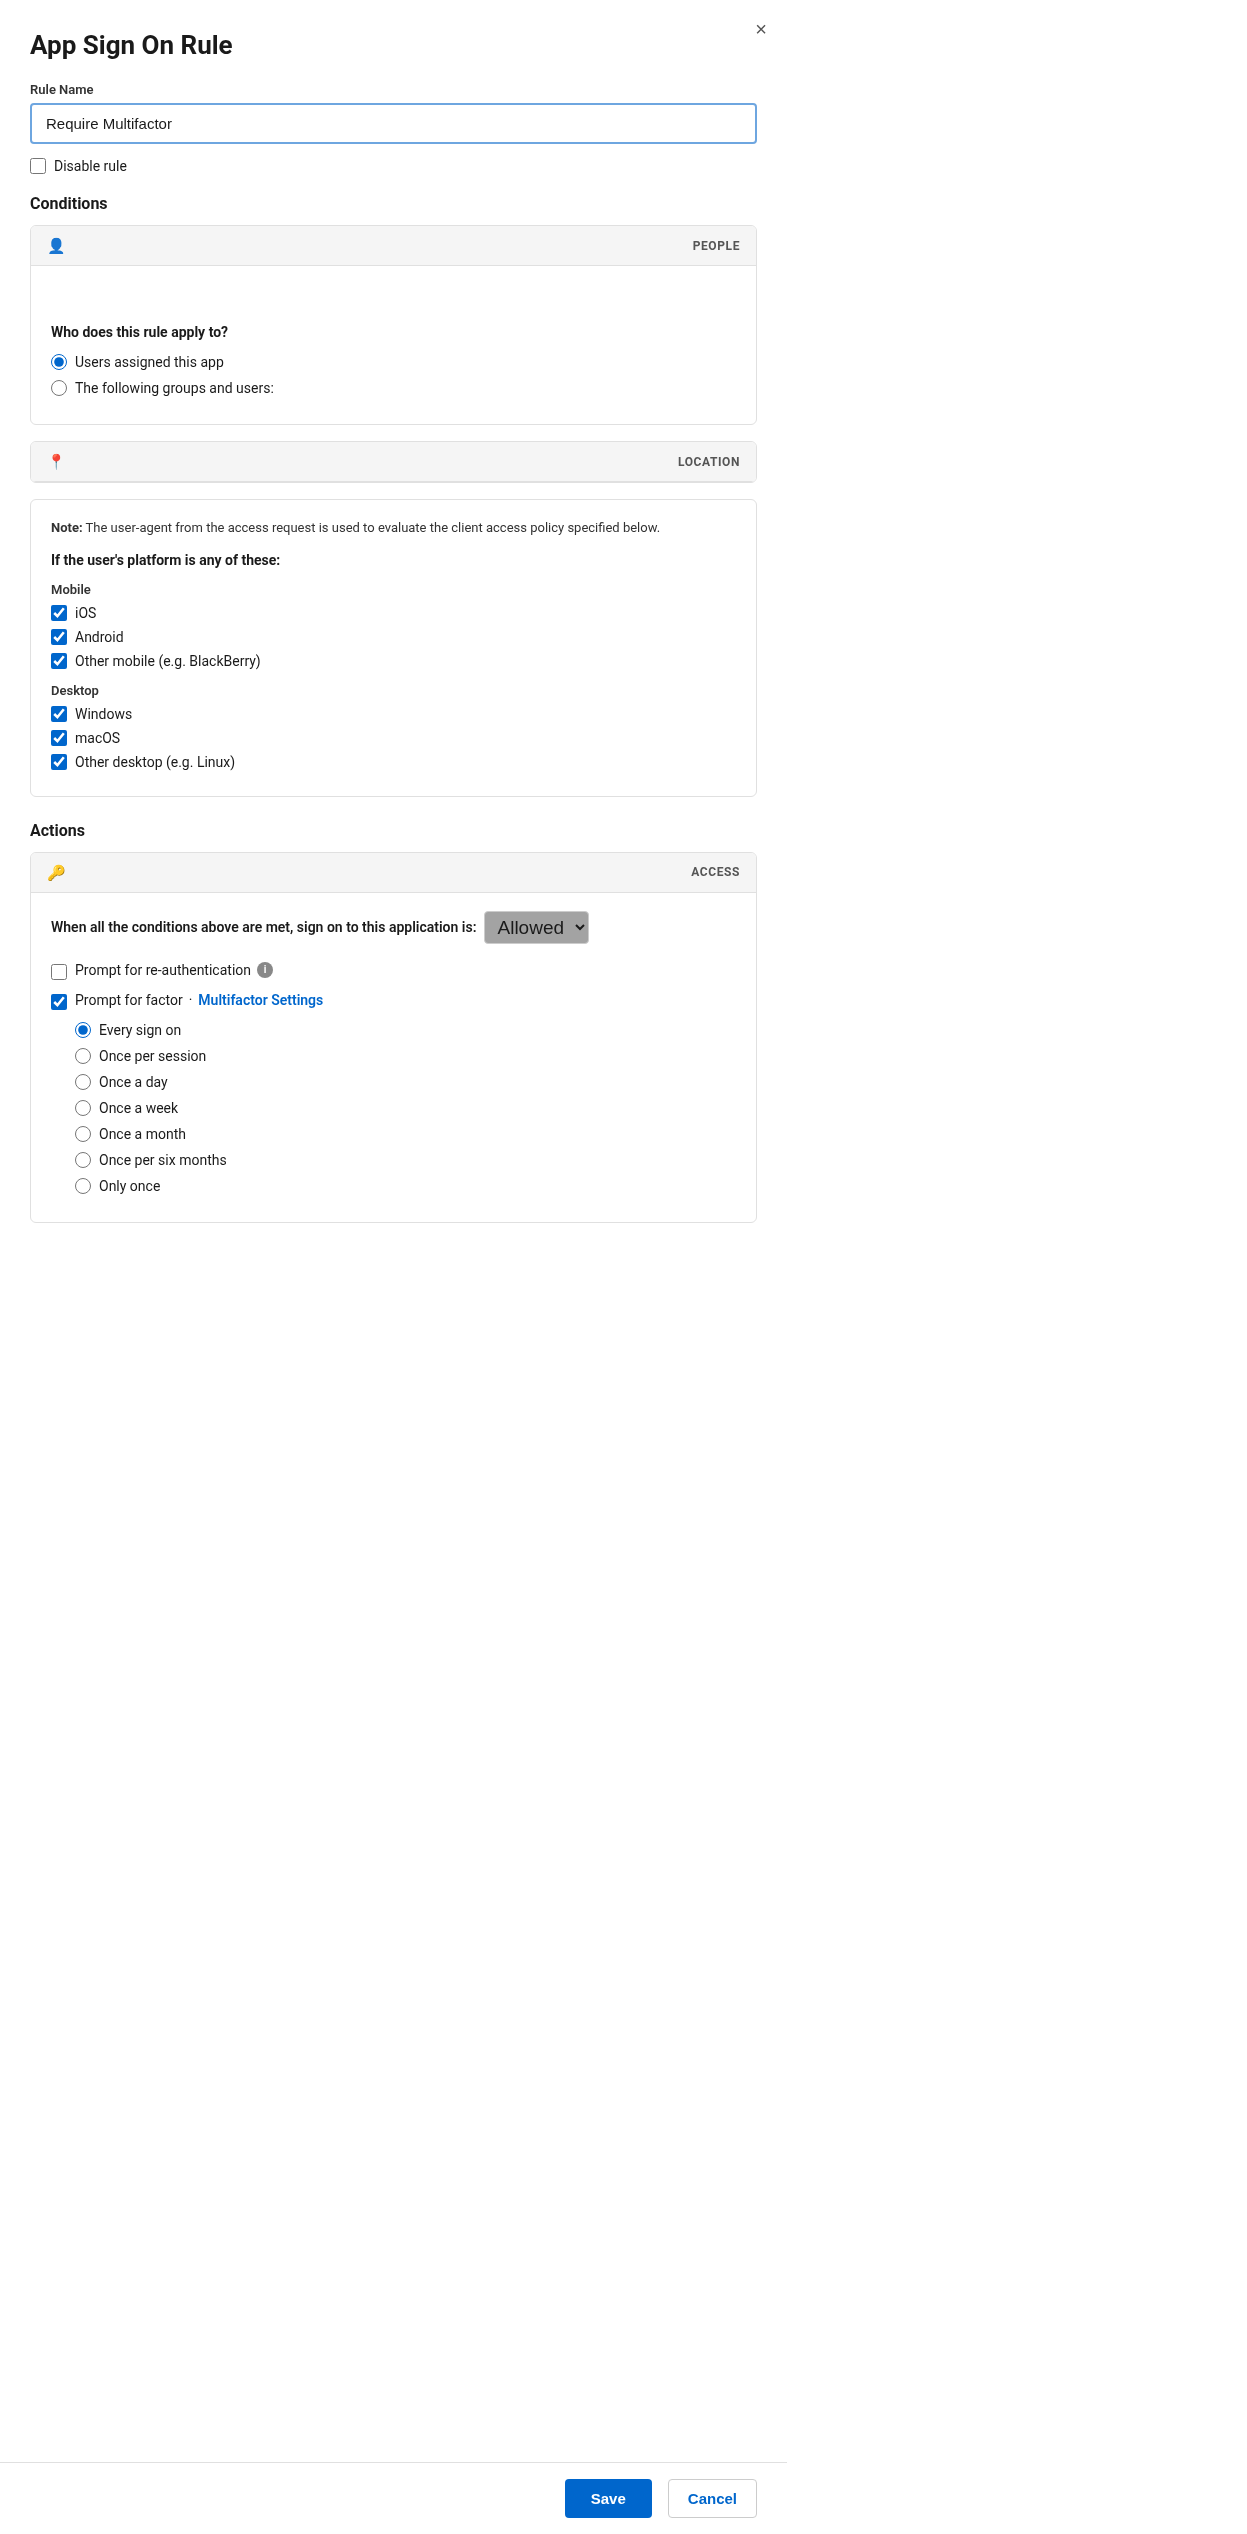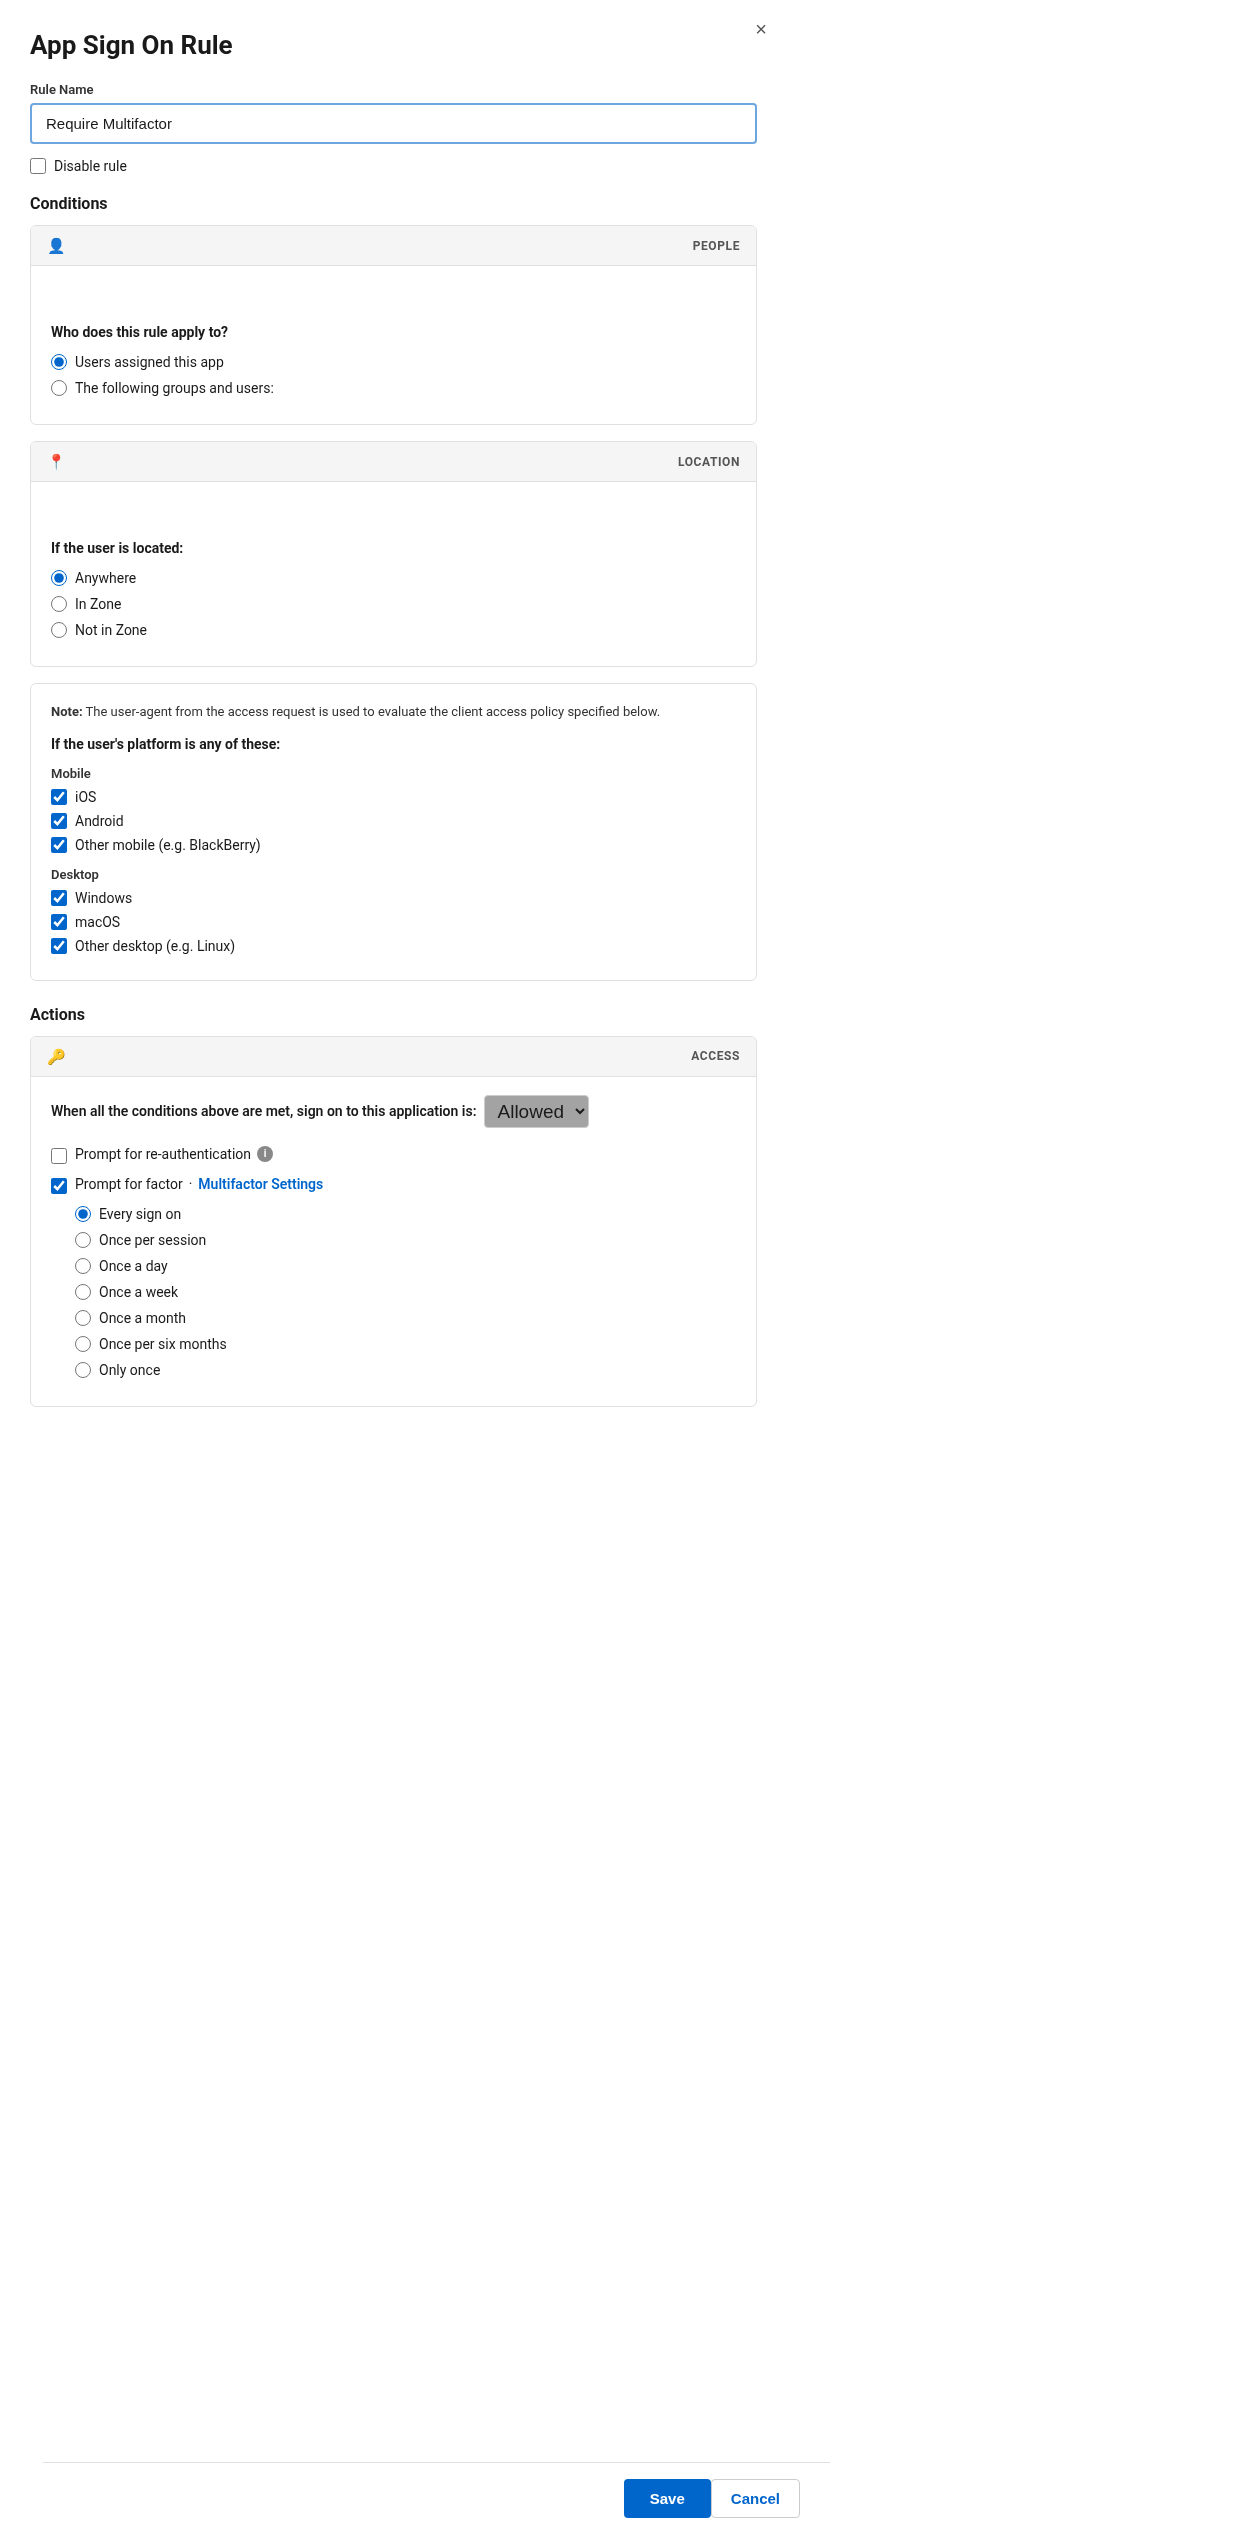--- a/index.html
+++ b/index.html
@@ -215,22 +215,21 @@
     .footer-buttons {
       position: fixed;
       bottom: 0;
       left: 0;
       width: 787px;
       background: #fff;
       border-top: 1px solid #e0e0e0;
       padding: 16px 30px;
       display: flex;
       justify-content: flex-end;
-      gap: 0;
-      margin-left: 43px;
+      gap: 16px;
     }
     .btn-save {
       background: #0066cc;
       color: #fff;
       border: none;
       border-radius: 4px;
       padding: 10px 26px;
       font-size: 15px;
       font-weight: 600;
       cursor: pointer;
@@ -301,35 +300,20 @@
     </div>
   </div>
 </div>
 
 
 <div class="card">
   <div class="card-header">
     <span class="card-header-icon location-icon"></span>
     <span>LOCATION</span>
   </div>
-  <div class="card-body">
-    <div class="question-text">If the user is located:</div>
-    <div class="radio-option">
-      <input type="radio" name="location-rule" id="anywhere" checked="" style="">
-      <label for="anywhere">Anywhere</label>
-    </div>
-    <div class="radio-option">
-      <input type="radio" name="location-rule" id="in-zone" style="">
-      <label for="in-zone">In Zone</label>
-    </div>
-    <div class="radio-option">
-      <input type="radio" name="location-rule" id="not-in-zone" style="">
-      <label for="not-in-zone">Not in Zone</label>
-    </div>
-  </div>
 </div>
 
 
 <div class="card">
   <div class="card-body">
     <p class="note-text">
       <strong>Note:</strong> <span>The user-agent from the access request is used to evaluate the client access policy specified below.</span>
     </p>
     <div class="condition-text">If the user's platform is any of these:</div>
 

